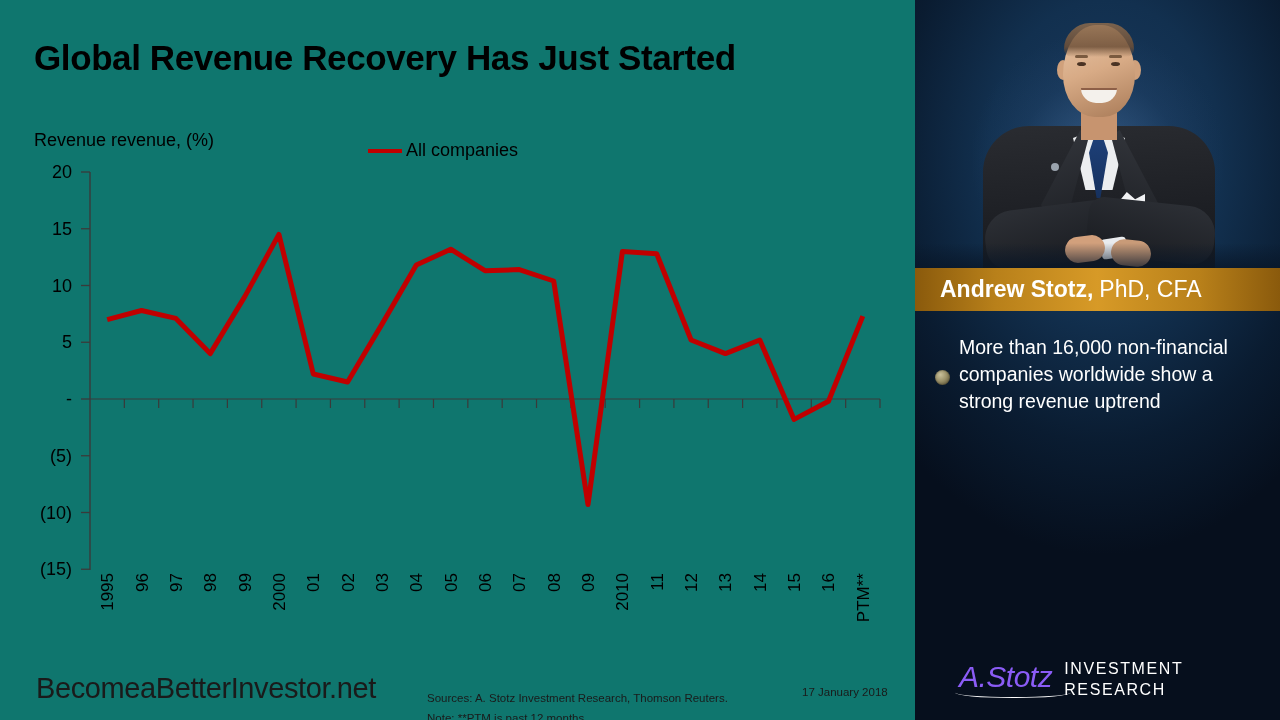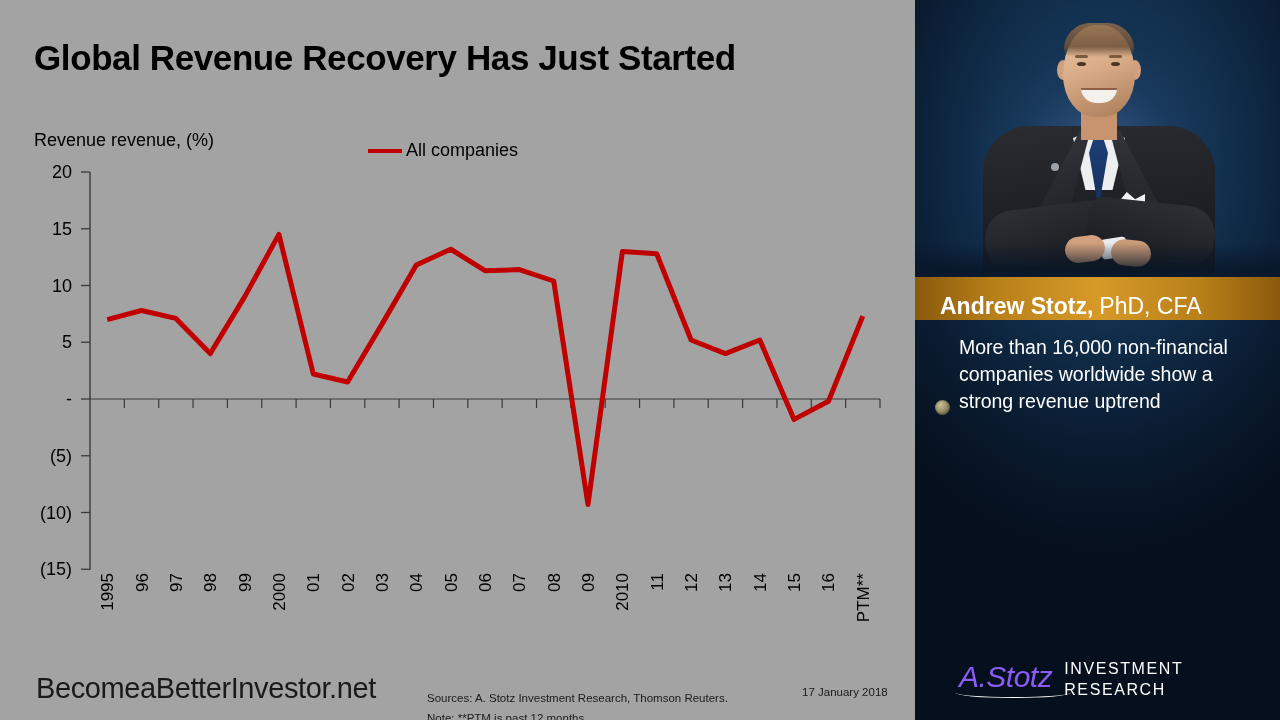--- a/index.html
+++ b/index.html
@@ -10,21 +10,21 @@
     position: relative;
   }
 
   
   #slide { position: absolute; inset: 0; width: 1280px; height: 720px; }
 
   #chart-panel {
     position: absolute;
     left: 0; top: 0;
     width: 915px; height: 720px;
-    background: #a3a3a3;
+    background: #0f766e;
   }
 
   #page-title {
     position: absolute;
     left: 34px; top: 38px;
     font-size: 35px;
     font-weight: bold;
     color: #000000;
     letter-spacing: -0.4px;
     white-space: nowrap;
@@ -291,25 +291,25 @@
   .p-fade {
     position: absolute;
     left: 0; bottom: 0;
     width: 365px; height: 40px;
     background: linear-gradient(180deg, rgba(8,22,40,0) 0%, rgba(8,22,40,0.85) 70%, #0a1c33 100%);
   }
 
   
   #name-banner {
     position: absolute;
-    left: 0; top: 277px;
+    left: 0; top: 268px;
     width: 365px; height: 43px;
     background: linear-gradient(90deg,#8a5a0c 0%, #b8801a 22%, #d79a27 50%, #b8801a 78%, #8a5a0c 100%);
     display: flex;
-    align-items: flex-end;
+    align-items: center;
     padding-left: 25px;
   }
   #name-banner .nm-bold {
     font-size: 23px;
     font-weight: bold;
     color: #ffffff;
     white-space: nowrap;
   }
   #name-banner .nm-rest {
     font-size: 23px;
@@ -321,21 +321,21 @@
 
   
   #bullets {
     position: absolute;
     left: 0; top: 334px;
     width: 365px;
     padding: 0 16px 0 20px;
   }
   .bullet {
     display: flex;
-    align-items: flex-end;
+    align-items: center;
     gap: 9px;
     margin-bottom: 13px;
   }
   .bullet-dot {
     flex: 0 0 auto;
     width: 15px; height: 15px;
     margin-top: 6px;
     border-radius: 50%;
     background:
       radial-gradient(circle at 36% 32%, #c9c09a 0%, #9b9169 45%, #6d6545 75%, #4d4730 100%);

